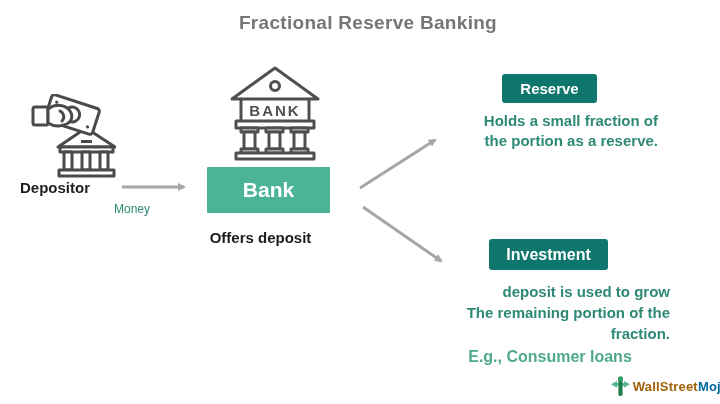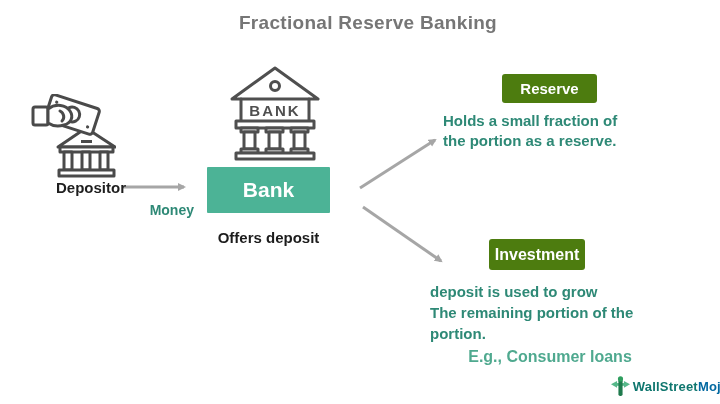--- a/index.html
+++ b/index.html
@@ -20,78 +20,78 @@
     font-size: 19px;
     font-weight: bold;
     color: #767676;
     letter-spacing: 0.3px;
   }
 
   
   .depositor-icon { left: 30px; top: 94px; width: 86px; height: 84px; }
   .depositor-label {
     left: 20px; top: 179px; width: 106px;
-    text-align: right;
+    text-align: left;
     font-size: 15px; font-weight: bold; color: #1e1e1e;
   }
   .money-label {
     left: 114px; top: 202px; width: 80px;
-    text-align: right;
-    font-size: 14px; font-weight: bold; color: #2E8976;
+    text-align: left;
+    font-size: 12px; font-weight: normal; color: #2E8976;
   }
 
   
   .bank-icon { left: 228px; top: 64px; width: 94px; height: 98px; }
   .bank-box {
     left: 207px; top: 167px; width: 123px; height: 46px;
     background: #4CB396;
     display: flex; align-items: center; justify-content: center;
     color: #ffffff; font-size: 21px; font-weight: bold;
     border-radius: 1px;
   }
   .bank-caption {
-    left: 208px; top: 228px; width: 121px;
+    left: 200px; top: 228px; width: 121px;
     text-align: center;
     font-size: 15px; font-weight: bold; color: #1c1c1c;
     line-height: 20px;
   }
 
   
   .gray-box {
-    background: #4d7c0f;
+    background: #0f766e;
     display: flex; align-items: center; justify-content: center;
     color: #ffffff; font-weight: bold;
     border-radius: 3px;
   }
   .reserve-box { left: 502px; top: 74px; width: 95px; height: 29px; font-size: 15px; }
-  .investment-box { left: 489px; top: 239px; width: 96px; height: 31px; font-size: 16px; }
+  .investment-box { left: 489px; top: 239px; width: 119px; height: 31px; font-size: 16px; }
 
   .teal-desc {
-    text-align: left;
+    text-align: right;
     font-size: 15px; font-weight: bold; color: #2E8976;
     line-height: 20px;
   }
   .reserve-desc { left: 443px; top: 111px; width: 215px; }
   .investment-desc { left: 430px; top: 281px; width: 240px; line-height: 21px; }
   .example-label {
     left: 430px; top: 348px; width: 240px;
     text-align: center;
     font-size: 16px; font-weight: bold; color: #4FA98F;
   }
 
   
   .arrow-layer { left: 0; top: 0; width: 720px; height: 404px; pointer-events: none; }
 
   
   .logo {
     right: 7px; bottom: 7px;
     display: flex; align-items: center; gap: 3px;
   }
   .logo-text { font-size: 13px; font-weight: bold; letter-spacing: 0.2px; }
-  .logo-text .primary { color: #0f766e; }
+  .logo-text .primary { color: #a16207; }
   .logo-text .secondary { color: #0369a1; }
 </style>
 </head>
 <body>
 
 <div class="canvas">
 
   <div class="abs title">Fractional Reserve Banking</div>
 
   <svg class="abs arrow-layer" viewBox="0 0 720 404" width="720" height="404">
@@ -159,21 +159,21 @@
   <div class="abs gray-box reserve-box">Reserve</div>
   <div class="abs teal-desc reserve-desc">
     <div>Holds a small fraction of</div>
     <div>the portion as a reserve.</div>
   </div>
 
   <div class="abs gray-box investment-box">Investment</div>
   <div class="abs teal-desc investment-desc">
     <div>deposit is used to grow</div>
     <div>The remaining portion of the</div>
-    <div>portion.</div>
+    <div>fraction.</div>
   </div>
   <div class="abs example-label">E.g., Consumer loans</div>
 
   <div class="abs logo">
     <svg width="19" height="21" viewBox="0 0 22 24">
       <path d="M0,9.5 L7,5.5 L7,13.5 Z" fill="#57B88A"></path>
       <path d="M22,9.5 L15,5.5 L15,13.5 Z" fill="#57B88A"></path>
       <rect x="6" y="8" width="10" height="3.2" fill="#57B88A"></rect>
       <rect x="8.6" y="4" width="4.8" height="19" rx="2" fill="#1F7A4D"></rect>
       <circle cx="11" cy="3.2" r="3" fill="#2F9E5F"></circle>

